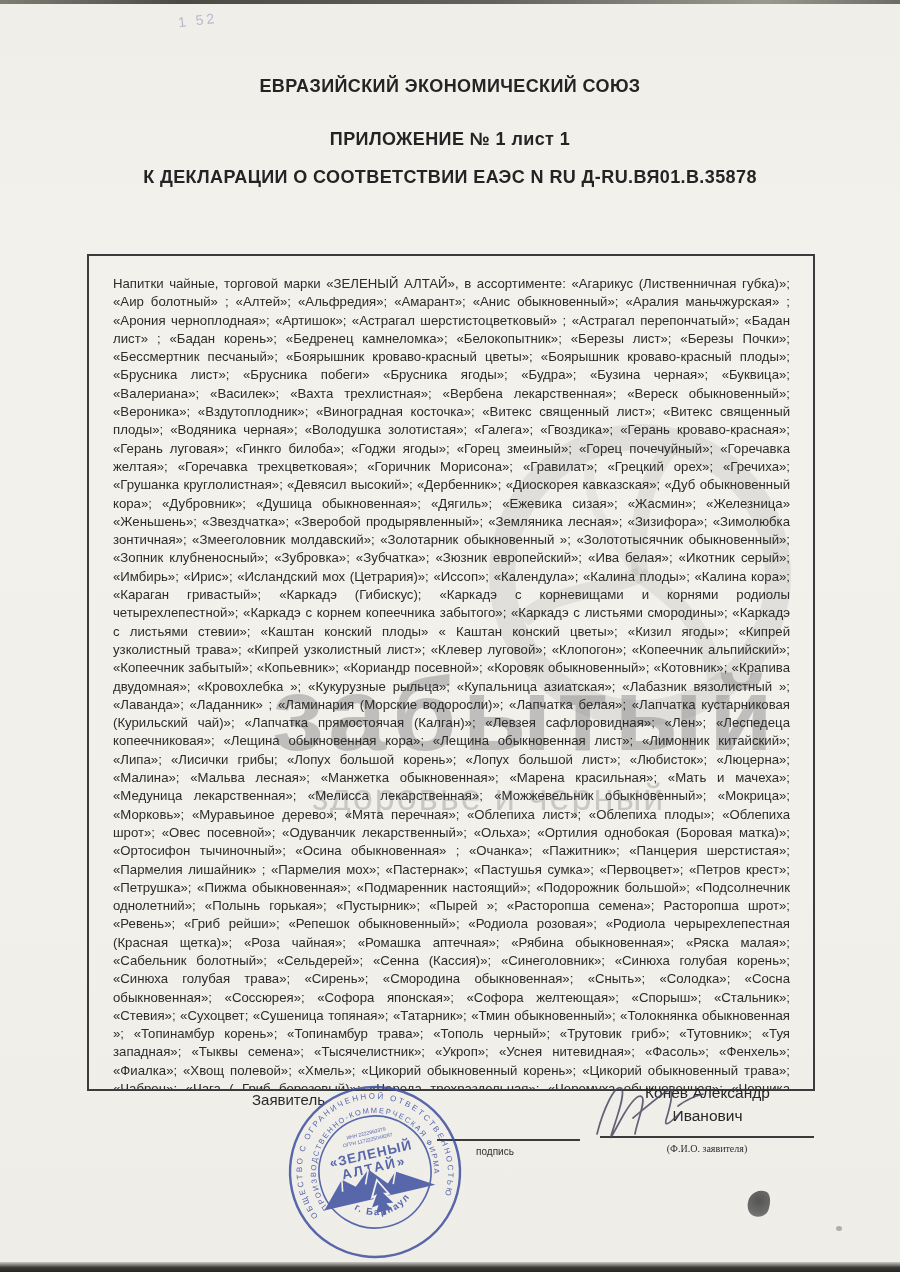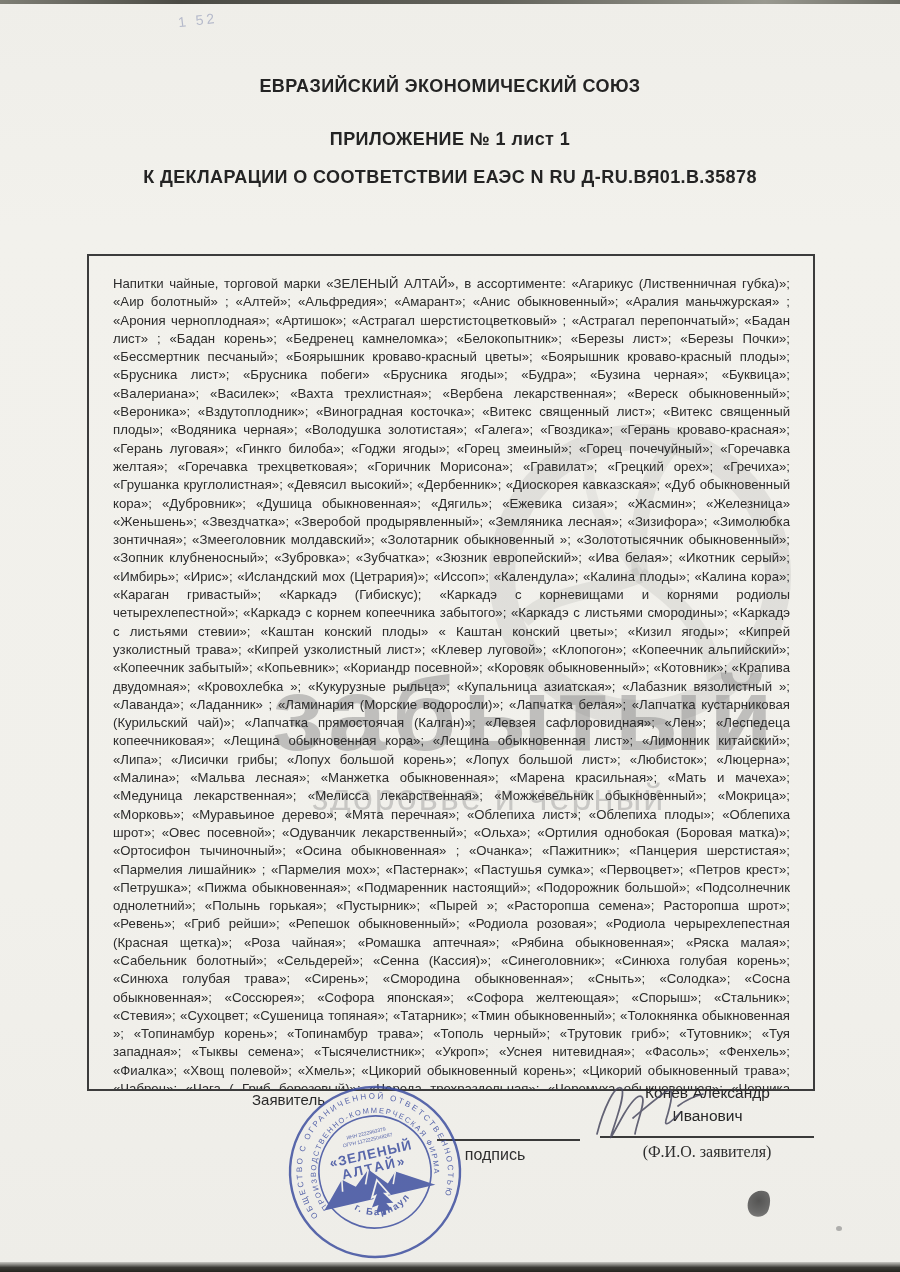--- a/index.html
+++ b/index.html
@@ -27,21 +27,21 @@
     text-align:justify;color:#2c2c2c;}
   
   .wm{position:absolute;pointer-events:none;}
   .wm-large{left:272px;top:662px;font-size:104px;font-weight:bold;color:#8e8e8e;opacity:.5;letter-spacing:6px;line-height:1;}
   .wm-small{left:312px;top:780px;font-size:36px;color:#979797;opacity:.45;letter-spacing:2px;line-height:1;}
   .sig-label{position:absolute;left:252px;top:1091px;font-size:15px;color:#2a2a2a;}
   .name-block{position:absolute;left:600px;top:1081px;width:215px;text-align:center;font-size:15.5px;color:#262626;line-height:23px;}
   .rule{position:absolute;height:2px;background:#3a3a3a;}
   .rule-sign{left:437px;top:1139px;width:143px;}
   .rule-name{left:600px;top:1136px;width:214px;}
-  .cap{position:absolute;font-size:16px;color:#2e2e2e;text-align:center;}
+  .cap{position:absolute;font-size:10px;color:#2e2e2e;text-align:center;}
   .cap-sign{left:445px;top:1146px;width:100px;}
   .cap-name{left:600px;top:1143px;width:214px;font-family:Liberation Serif, serif;}
   .stamp{position:absolute;left:283px;top:1080px;width:184px;height:184px;opacity:.9;}
   .signature{position:absolute;left:583px;top:1076px;width:130px;height:68px;}
   .blot1{position:absolute;left:748px;top:1190px;width:22px;height:27px;
     background:radial-gradient(circle at 45% 40%, #2e2e2e 0%, #4a4a4a 60%, #6a6a6a 100%);
     border-radius:62% 38% 55% 45% / 50% 60% 40% 50%;opacity:.8;transform:rotate(18deg);}
   .blot2{position:absolute;left:836px;top:1226px;width:6px;height:5px;background:#7a7a7a;border-radius:50%;opacity:.55;}
   .bottom-bar{position:absolute;left:0;bottom:0;width:900px;height:10px;
     background:linear-gradient(180deg,#c9c8c3 0%,#8b8a85 25%,#3b3a35 55%,#26251f 100%);}

